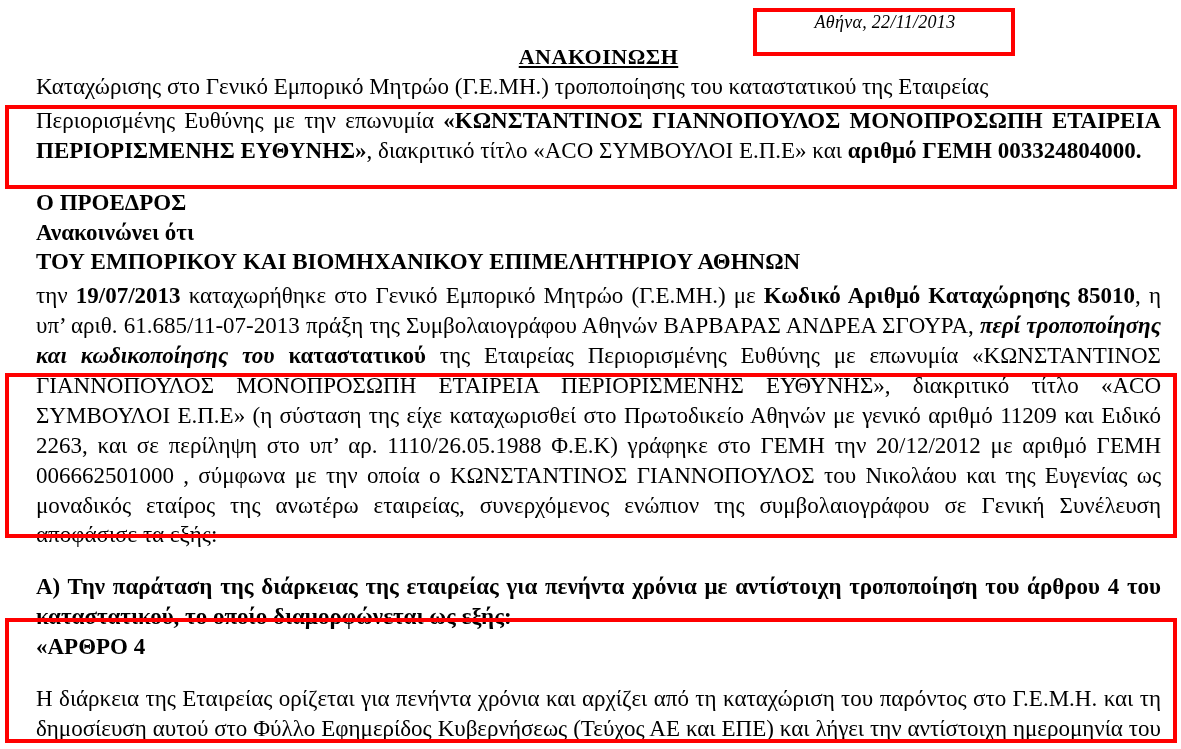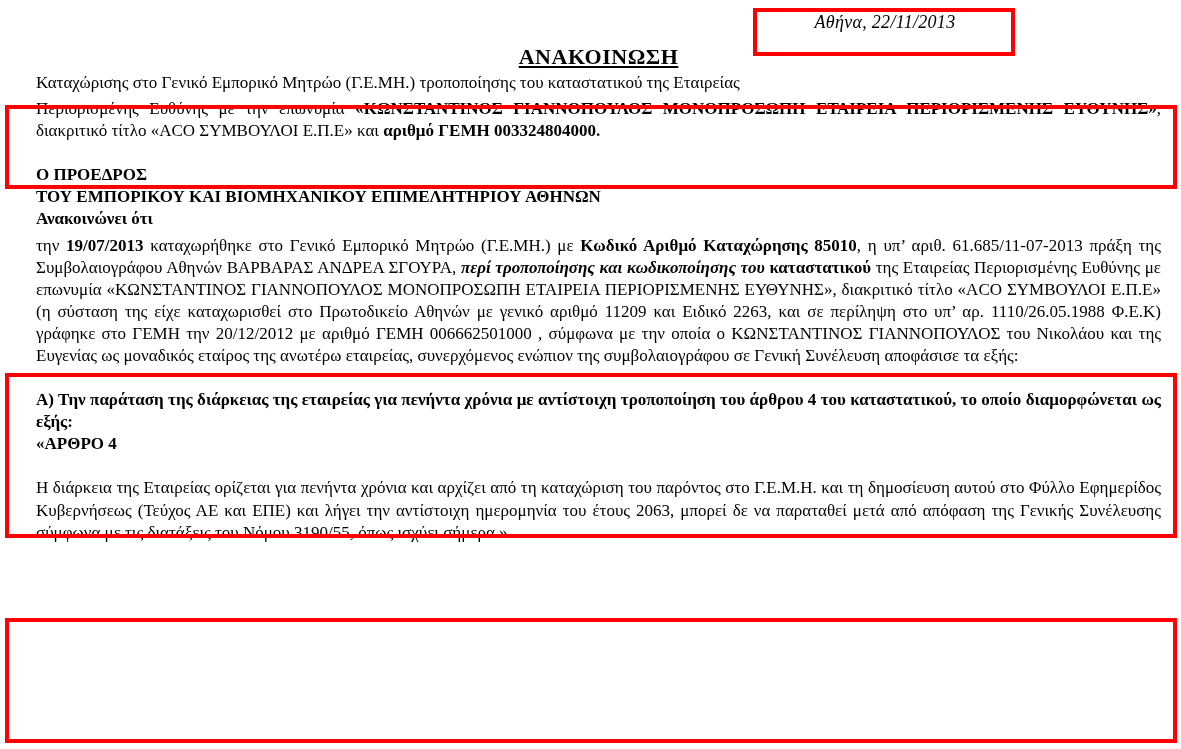--- a/index.html
+++ b/index.html
@@ -55,21 +55,21 @@
     text-align: center;
     font-size: 22px;
     font-weight: bold;
     text-decoration: underline;
     letter-spacing: 0.5px;
     margin: 0 0 2px 0;
   }
 
   p {
     margin: 0;
-    font-size: 17px;
+    font-size: 23px;
     line-height: 1.30;
     text-align: justify;
     text-justify: inter-word;
   }
   .center {
     text-align: left;
   }
   .b { font-weight: bold; }
   .i { font-style: italic; }
   .spacer-md { height: 22px; }
@@ -104,22 +104,22 @@
       <span>Καταχώρισης στο Γενικό Εμπορικό Μητρώο (Γ.Ε.ΜΗ.) τροποποίησης του καταστατικού της Εταιρείας</span>
     </p>
 
     <p class="para-block">
       <span>Περιορισμένης Ευθύνης με την επωνυμία </span><span class="b">«ΚΩΝΣΤΑΝΤΙΝΟΣ ΓΙΑΝΝΟΠΟΥΛΟΣ ΜΟΝΟΠΡΟΣΩΠΗ ΕΤΑΙΡΕΙΑ ΠΕΡΙΟΡΙΣΜΕΝΗΣ ΕΥΘΥΝΗΣ»</span><span>, διακριτικό τίτλο «ACO ΣΥΜΒΟΥΛΟΙ Ε.Π.Ε» και </span><span class="b">αριθμό ΓΕΜΗ 003324804000.</span>
     </p>
 
     <div class="spacer-md"></div>
 
     <p class="center b">Ο ΠΡΟΕΔΡΟΣ</p>
+    <p class="center b">Ανακοινώνει ότι</p>
     <p class="center b">ΤΟΥ ΕΜΠΟΡΙΚΟΥ ΚΑΙ ΒΙΟΜΗΧΑΝΙΚΟΥ ΕΠΙΜΕΛΗΤΗΡΙΟΥ ΑΘΗΝΩΝ</p>
-    <p class="center b">Ανακοινώνει ότι</p>
 
     <p class="para-block">
       <span>την </span><span class="b">19/07/2013</span><span> καταχωρήθηκε στο Γενικό Εμπορικό Μητρώο (Γ.Ε.ΜΗ.) με </span><span class="b">Κωδικό Αριθμό Καταχώρησης 85010</span><span>, η υπ’ αριθ. 61.685/11-07-2013 πράξη της Συμβολαιογράφου Αθηνών ΒΑΡΒΑΡΑΣ ΑΝΔΡΕΑ ΣΓΟΥΡΑ, </span><span class="b i">περί τροποποίησης και κωδικοποίησης του </span><span class="b">καταστατικού</span><span> της Εταιρείας Περιορισμένης Ευθύνης με </span><span>επωνυμία </span><span>«ΚΩΝΣΤΑΝΤΙΝΟΣ ΓΙΑΝΝΟΠΟΥΛΟΣ ΜΟΝΟΠΡΟΣΩΠΗ ΕΤΑΙΡΕΙΑ ΠΕΡΙΟΡΙΣΜΕΝΗΣ ΕΥΘΥΝΗΣ»</span><span>, διακριτικό τίτλο </span><span>«ACO ΣΥΜΒΟΥΛΟΙ Ε.Π.Ε»</span><span> (η σύσταση της είχε καταχωρισθεί στο Πρωτοδικείο Αθηνών με γενικό αριθμό 11209 και Ειδικό 2263, και σε περίληψη στο υπ’ αρ. 1110/26.05.1988 Φ.Ε.Κ) γράφηκε στο ΓΕΜΗ την 20/12/2012 με αριθμό ΓΕΜΗ 006662501000 , σύμφωνα με την οποία ο ΚΩΝΣΤΑΝΤΙΝΟΣ ΓΙΑΝΝΟΠΟΥΛΟΣ του Νικολάου και της Ευγενίας ως μοναδικός εταίρος της ανωτέρω εταιρείας, συνερχόμενος ενώπιον της συμβολαιογράφου σε Γενική Συνέλευση αποφάσισε τα εξής:</span>
     </p>
 
     <p class="small-gap">
       <span class="b">Α) Την παράταση της διάρκειας της εταιρείας για πενήντα χρόνια με αντίστοιχη τροποποίηση</span><span class="b">  του άρθρου 4 του καταστατικού, το οποίο διαμορφώνεται ως εξής:</span>
     </p>
 
     <p class="center b">«ΑΡΘΡΟ 4</p>

